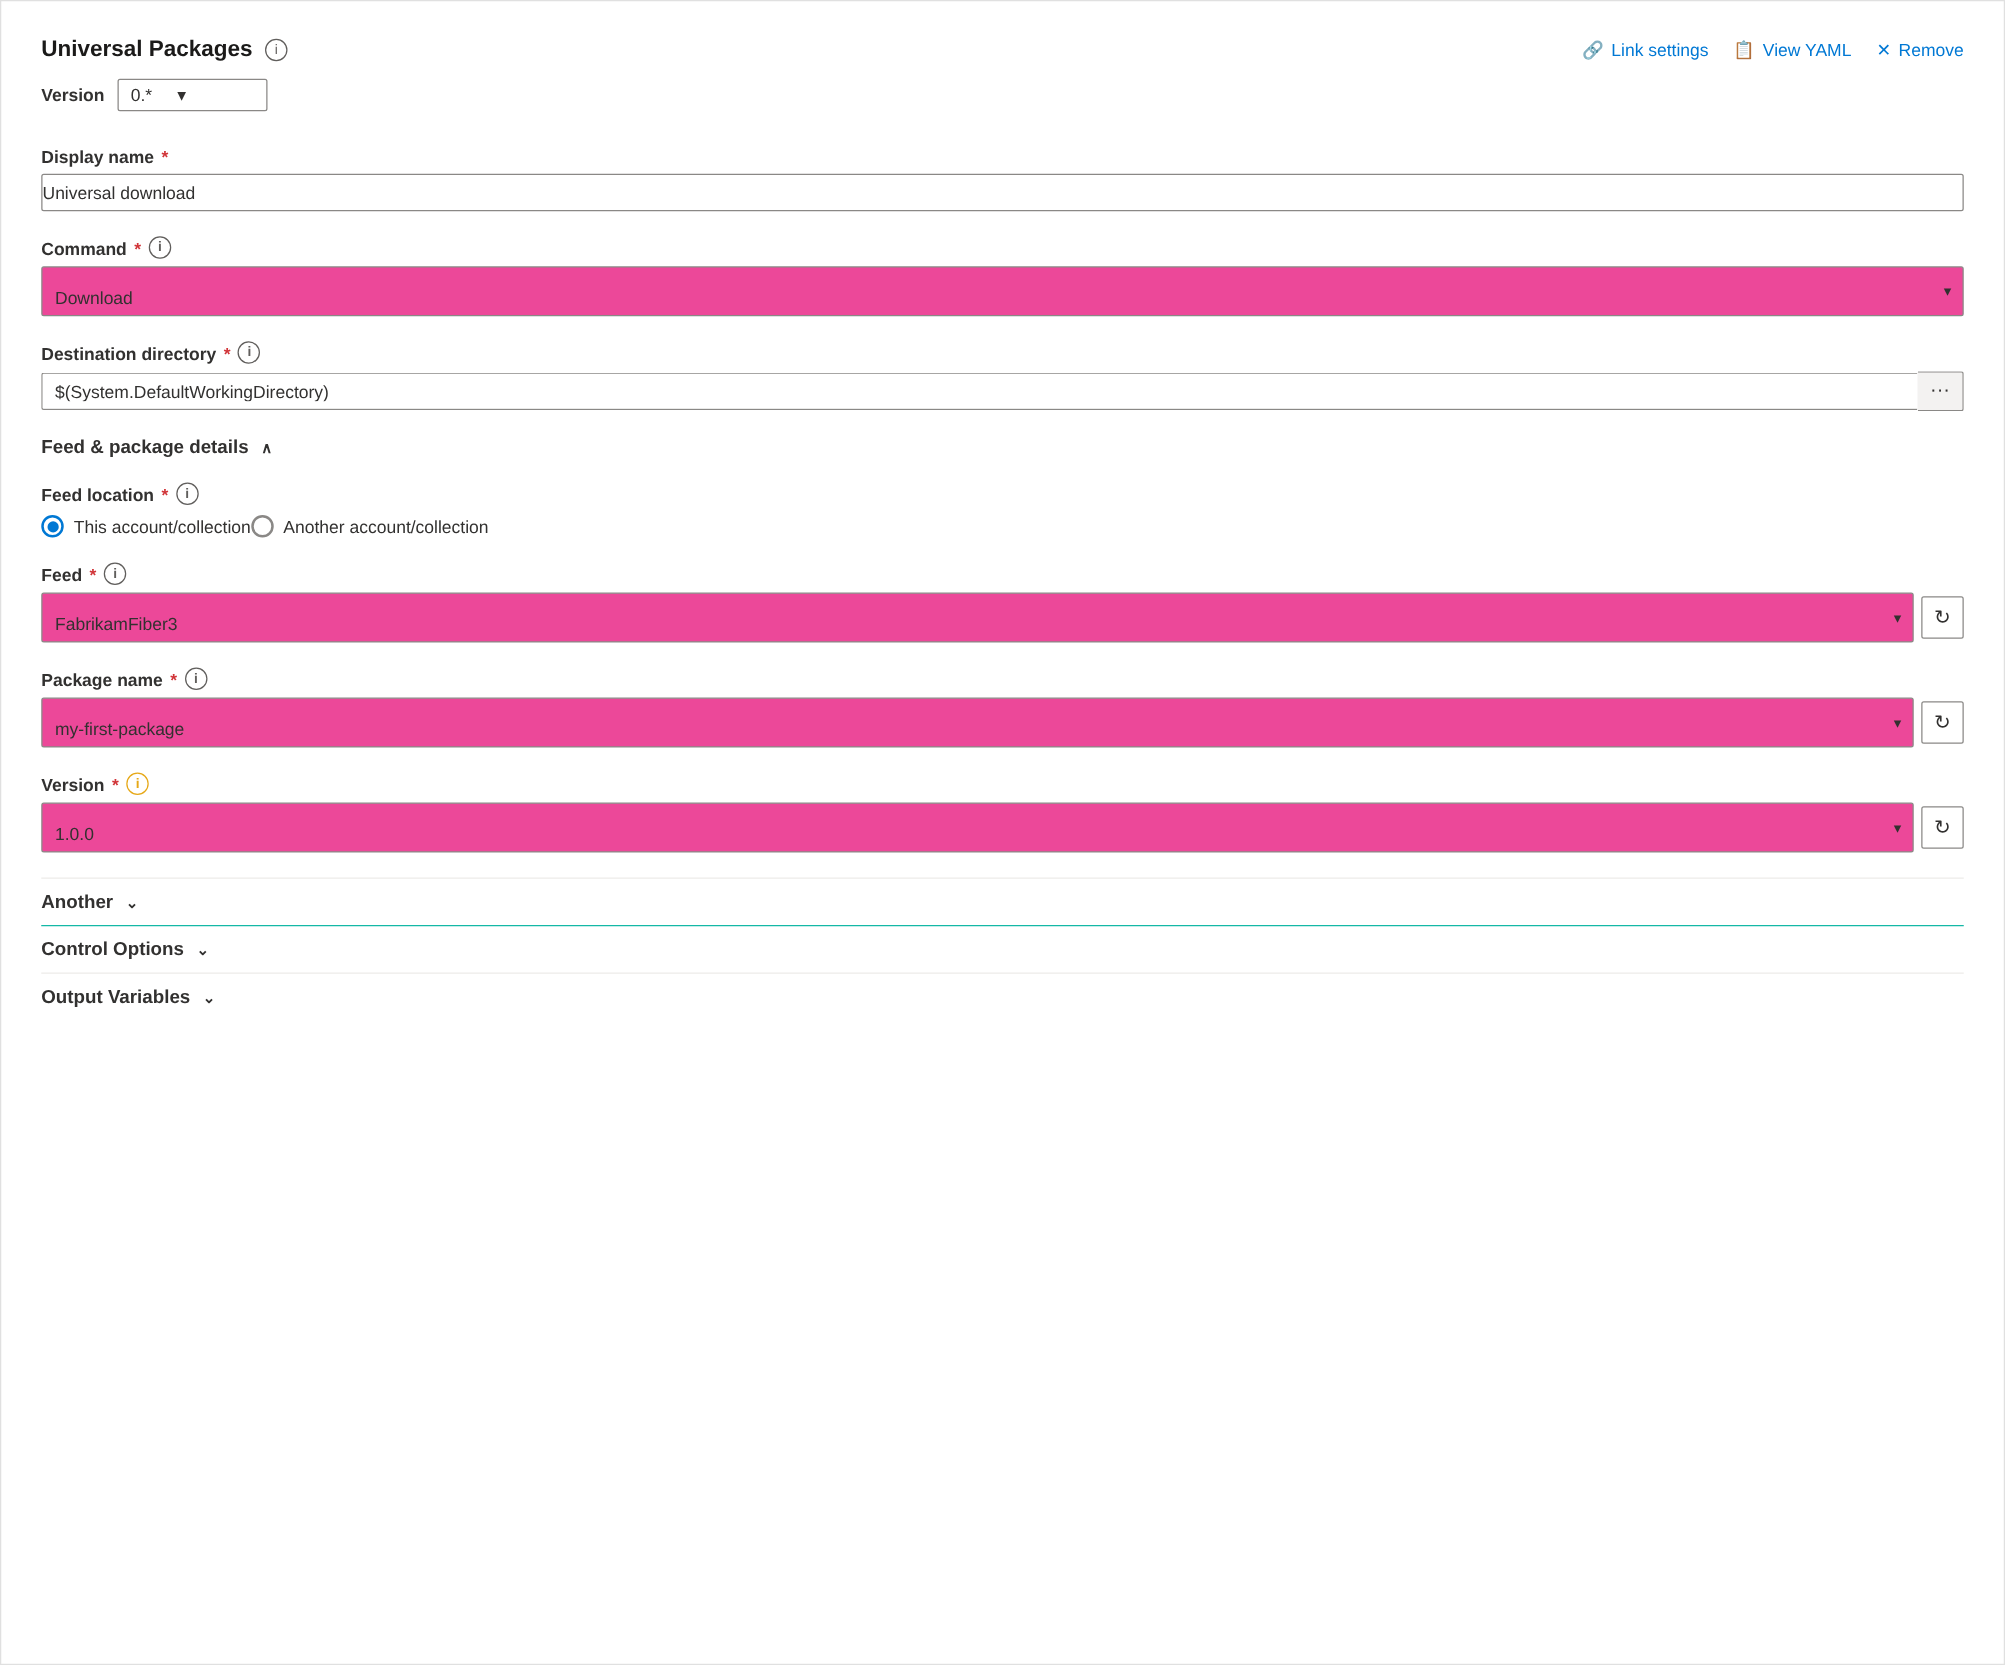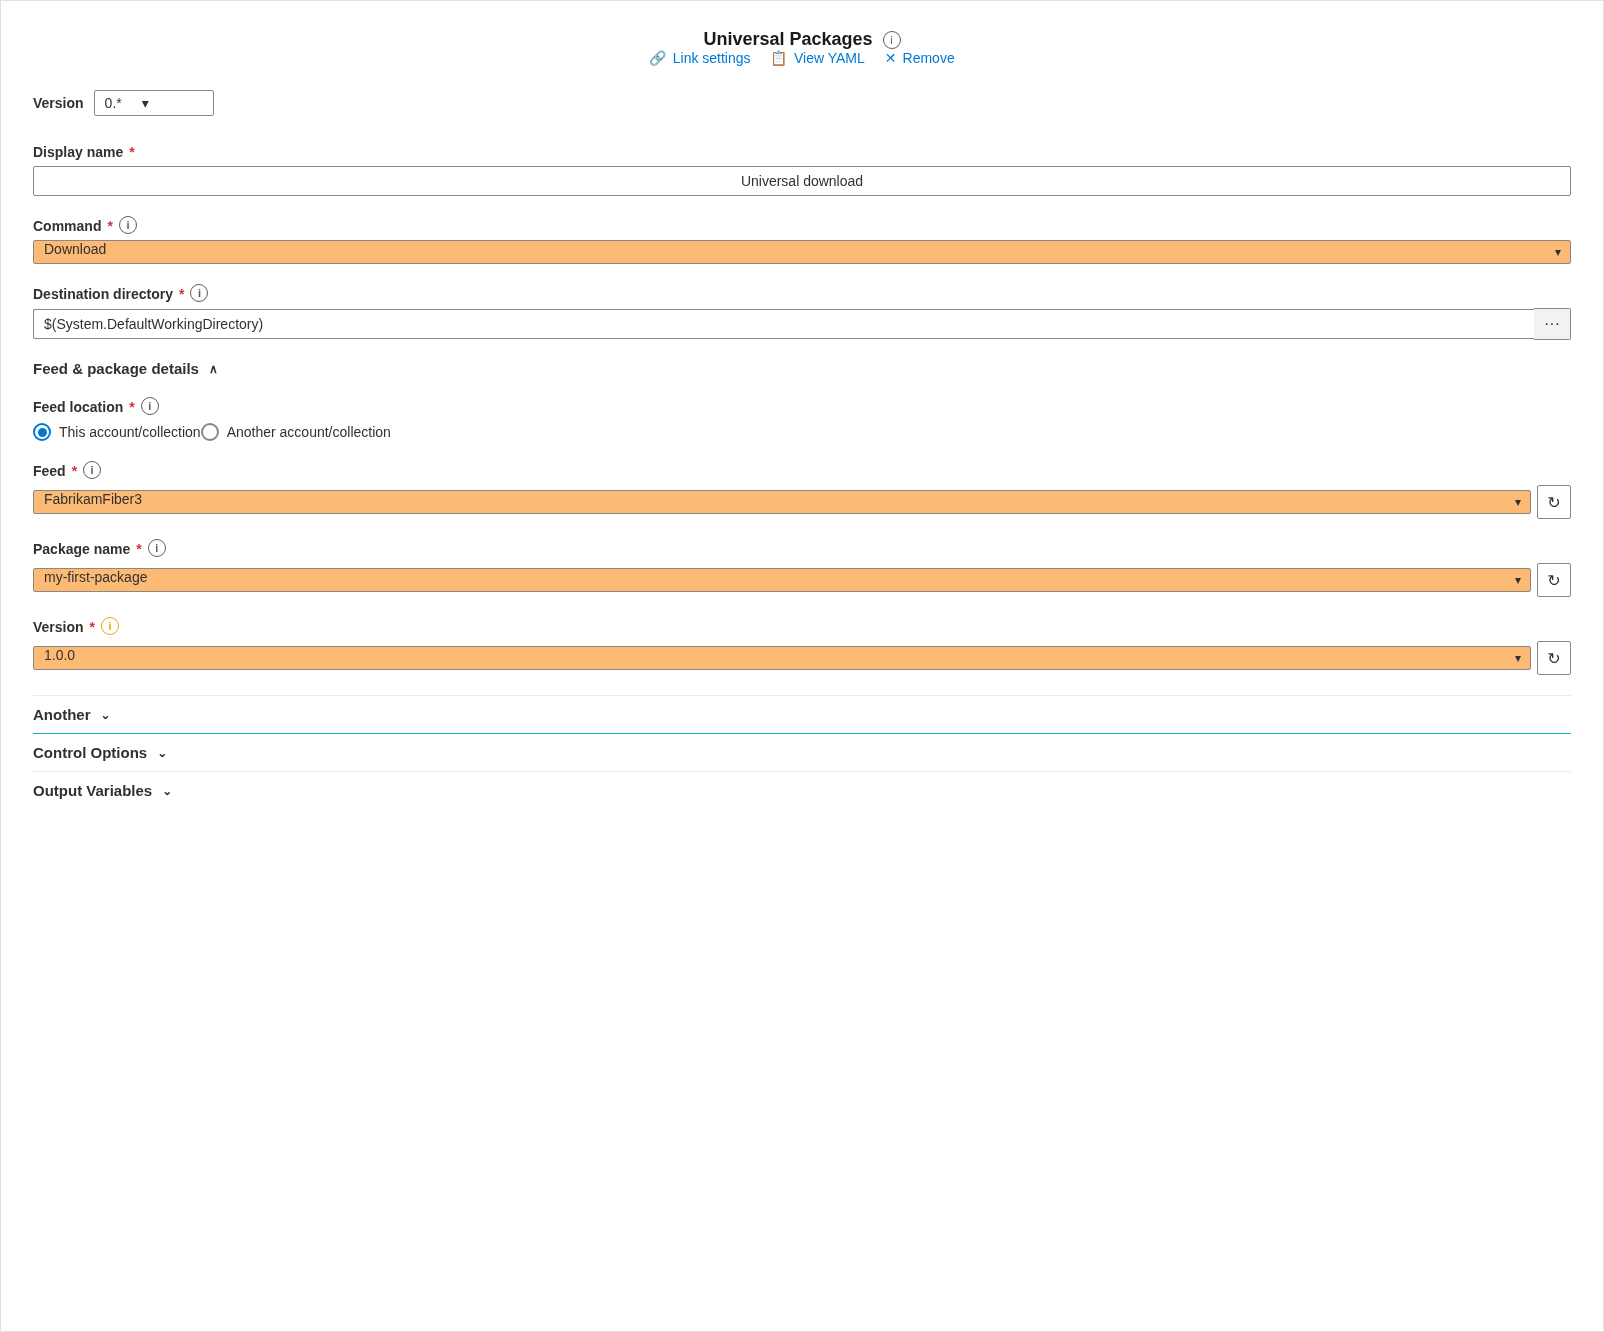--- a/index.html
+++ b/index.html
@@ -14,22 +14,21 @@
       min-height: 1332px;
       background: #fff;
       border: 1px solid #e0e0e0;
       padding: 28px 32px 40px 32px;
       position: relative;
     }
     .header {
       display: flex;
       align-items: center;
       justify-content: space-between;
-      margin-bottom: 24px;
-      flex-direction: column;
+      margin-bottom: 13px;
     }
     .header-left {
       display: flex;
       align-items: center;
       gap: 10px;
     }
     .header-title {
       font-size: 18px;
       font-weight: 600;
       color: #1b1a19;
@@ -113,35 +112,34 @@
       gap: 20px;
     }
     .text-input {
       width: 100%;
       border: 1px solid #8a8886;
       border-radius: 2px;
       padding: 6px 0;
       font-size: 14px;
       color: #323130;
       outline: none;
-      text-align: center;
     }
     .select-wrapper {
       position: relative;
       width: 100%;
     }
     .select-input {
       width: 100%;
       border: 1px solid #8a8886;
       border-radius: 2px;
-      padding: 0 32px 6px 10px;
+      padding: 16px 32px 6px 10px;
       font-size: 14px;
       color: #323130;
       appearance: none;
-      background: #fdba74;
+      background: #ec4899;
       cursor: pointer;
       outline: none;
     }
     .select-chevron {
       position: absolute;
       right: 10px;
       top: 50%;
       transform: translateY(-50%);
       pointer-events: none;
       color: #323130;

